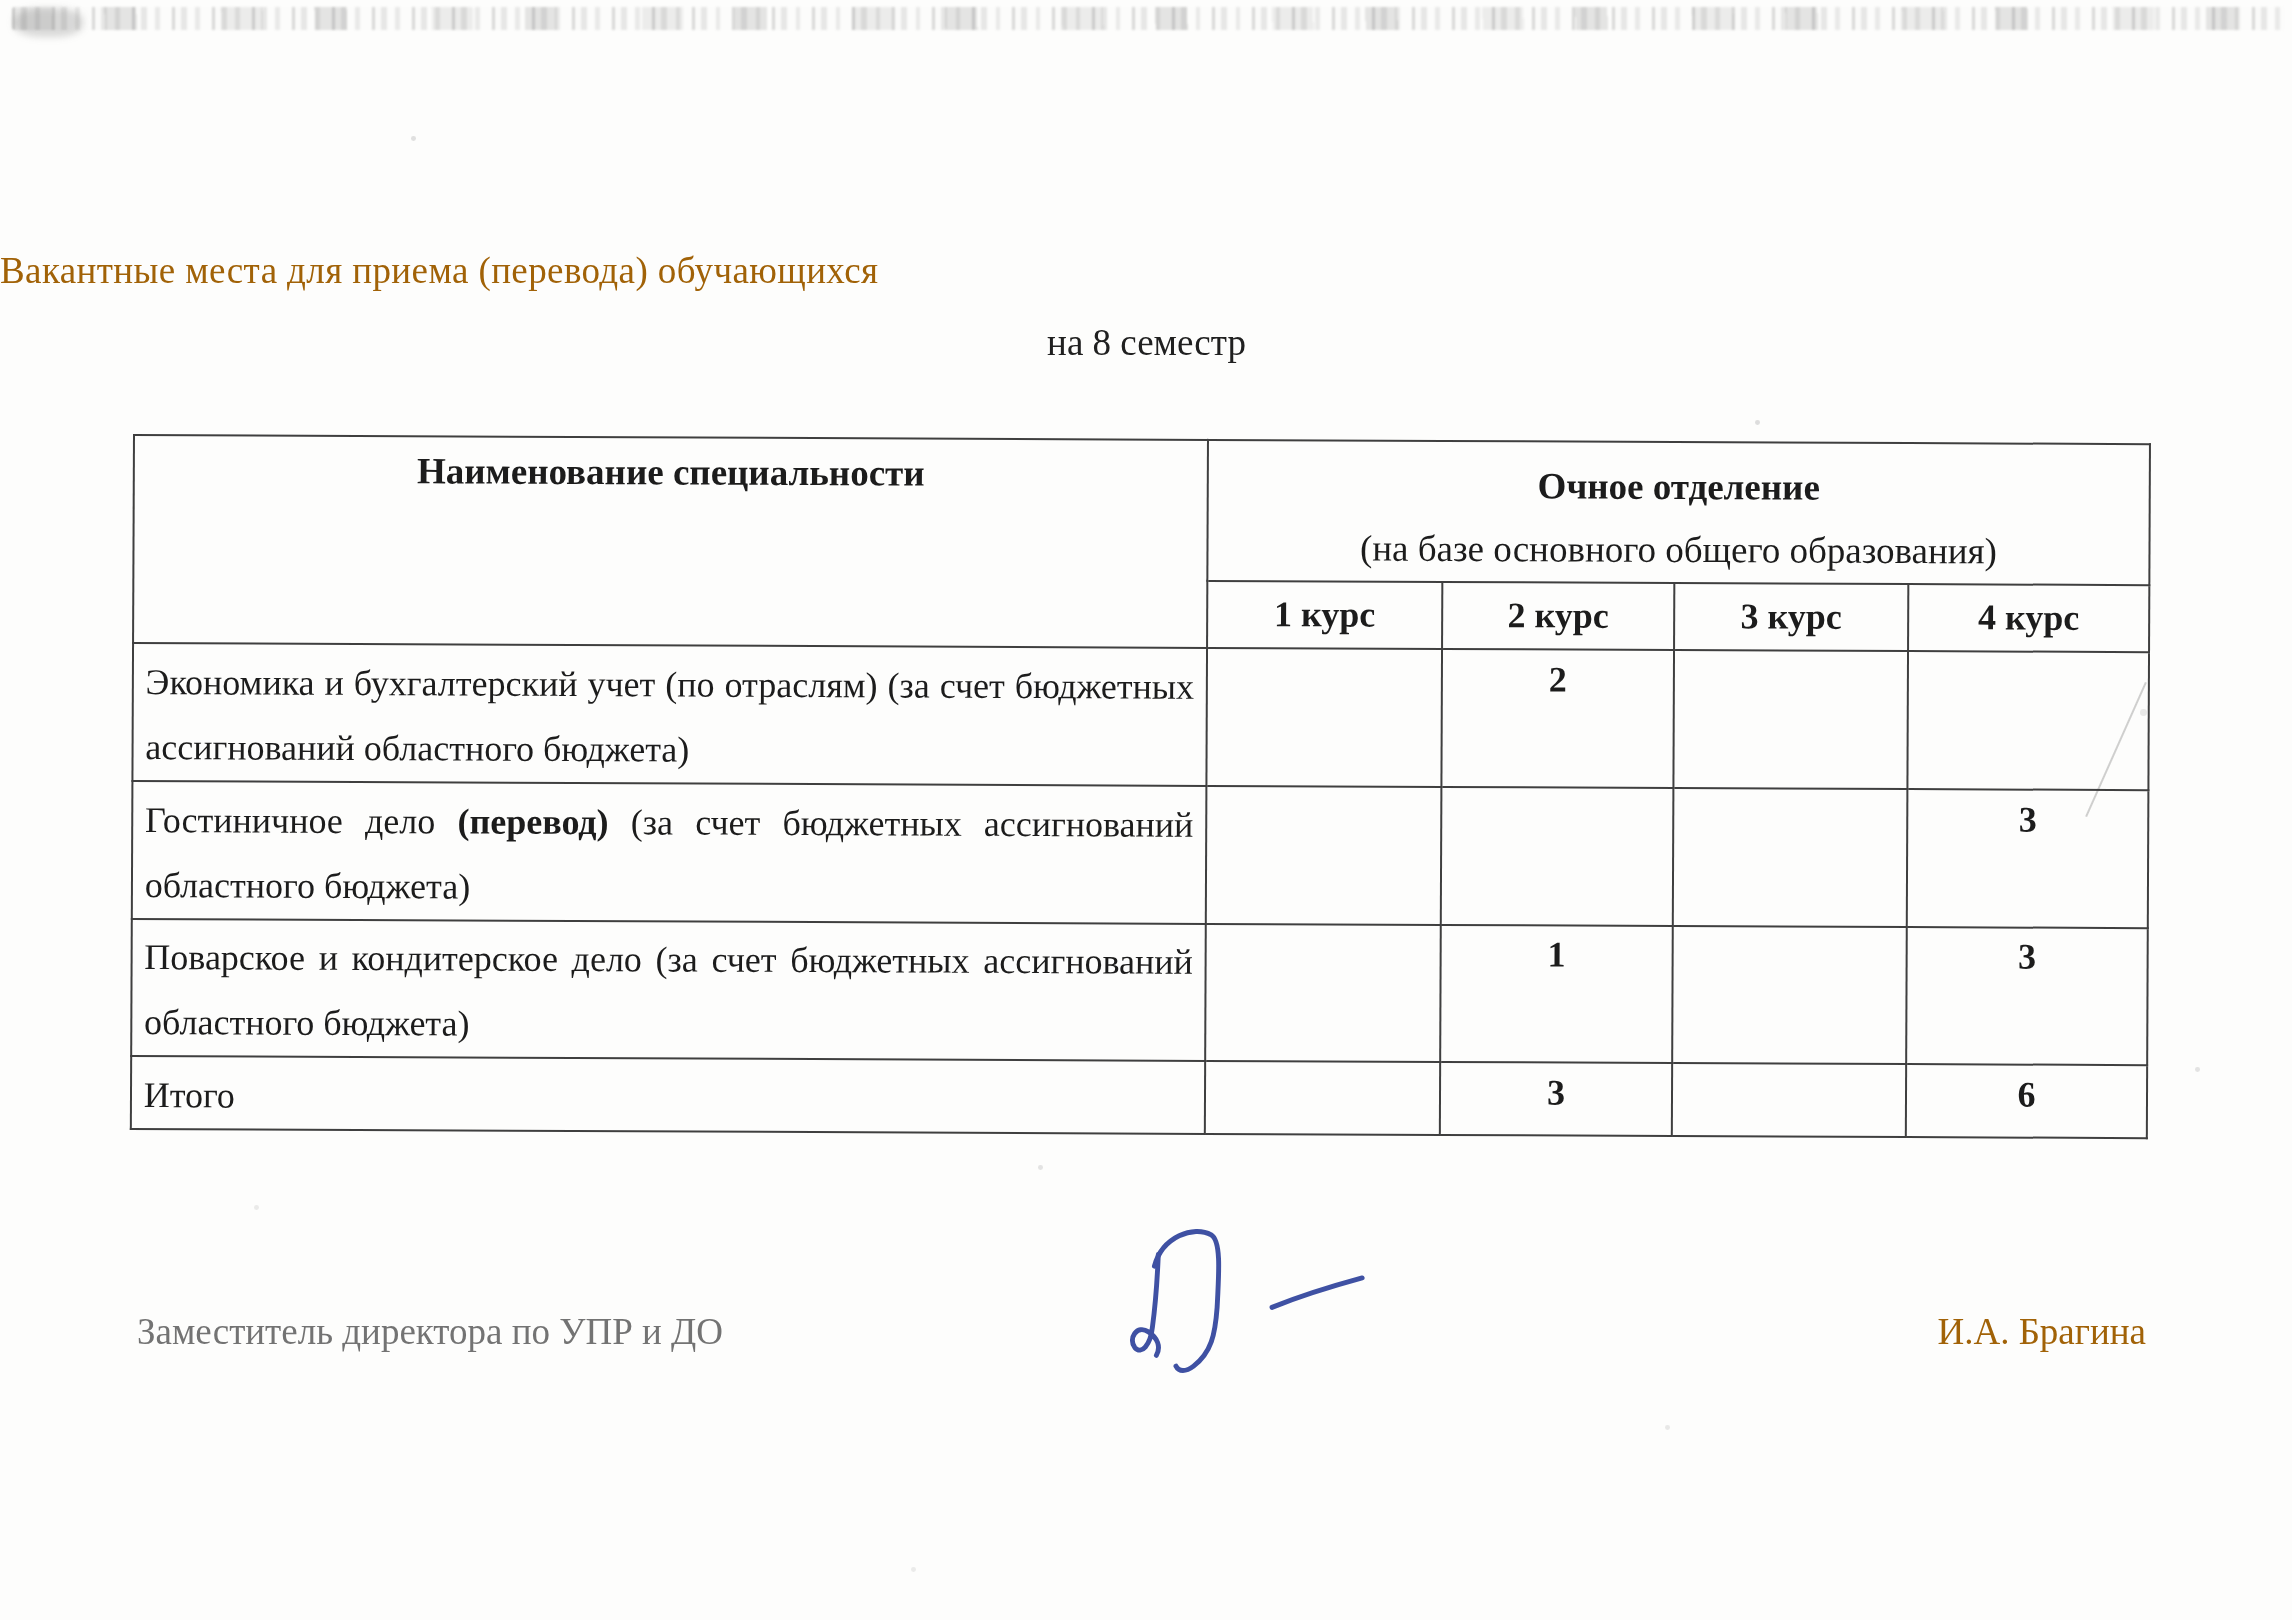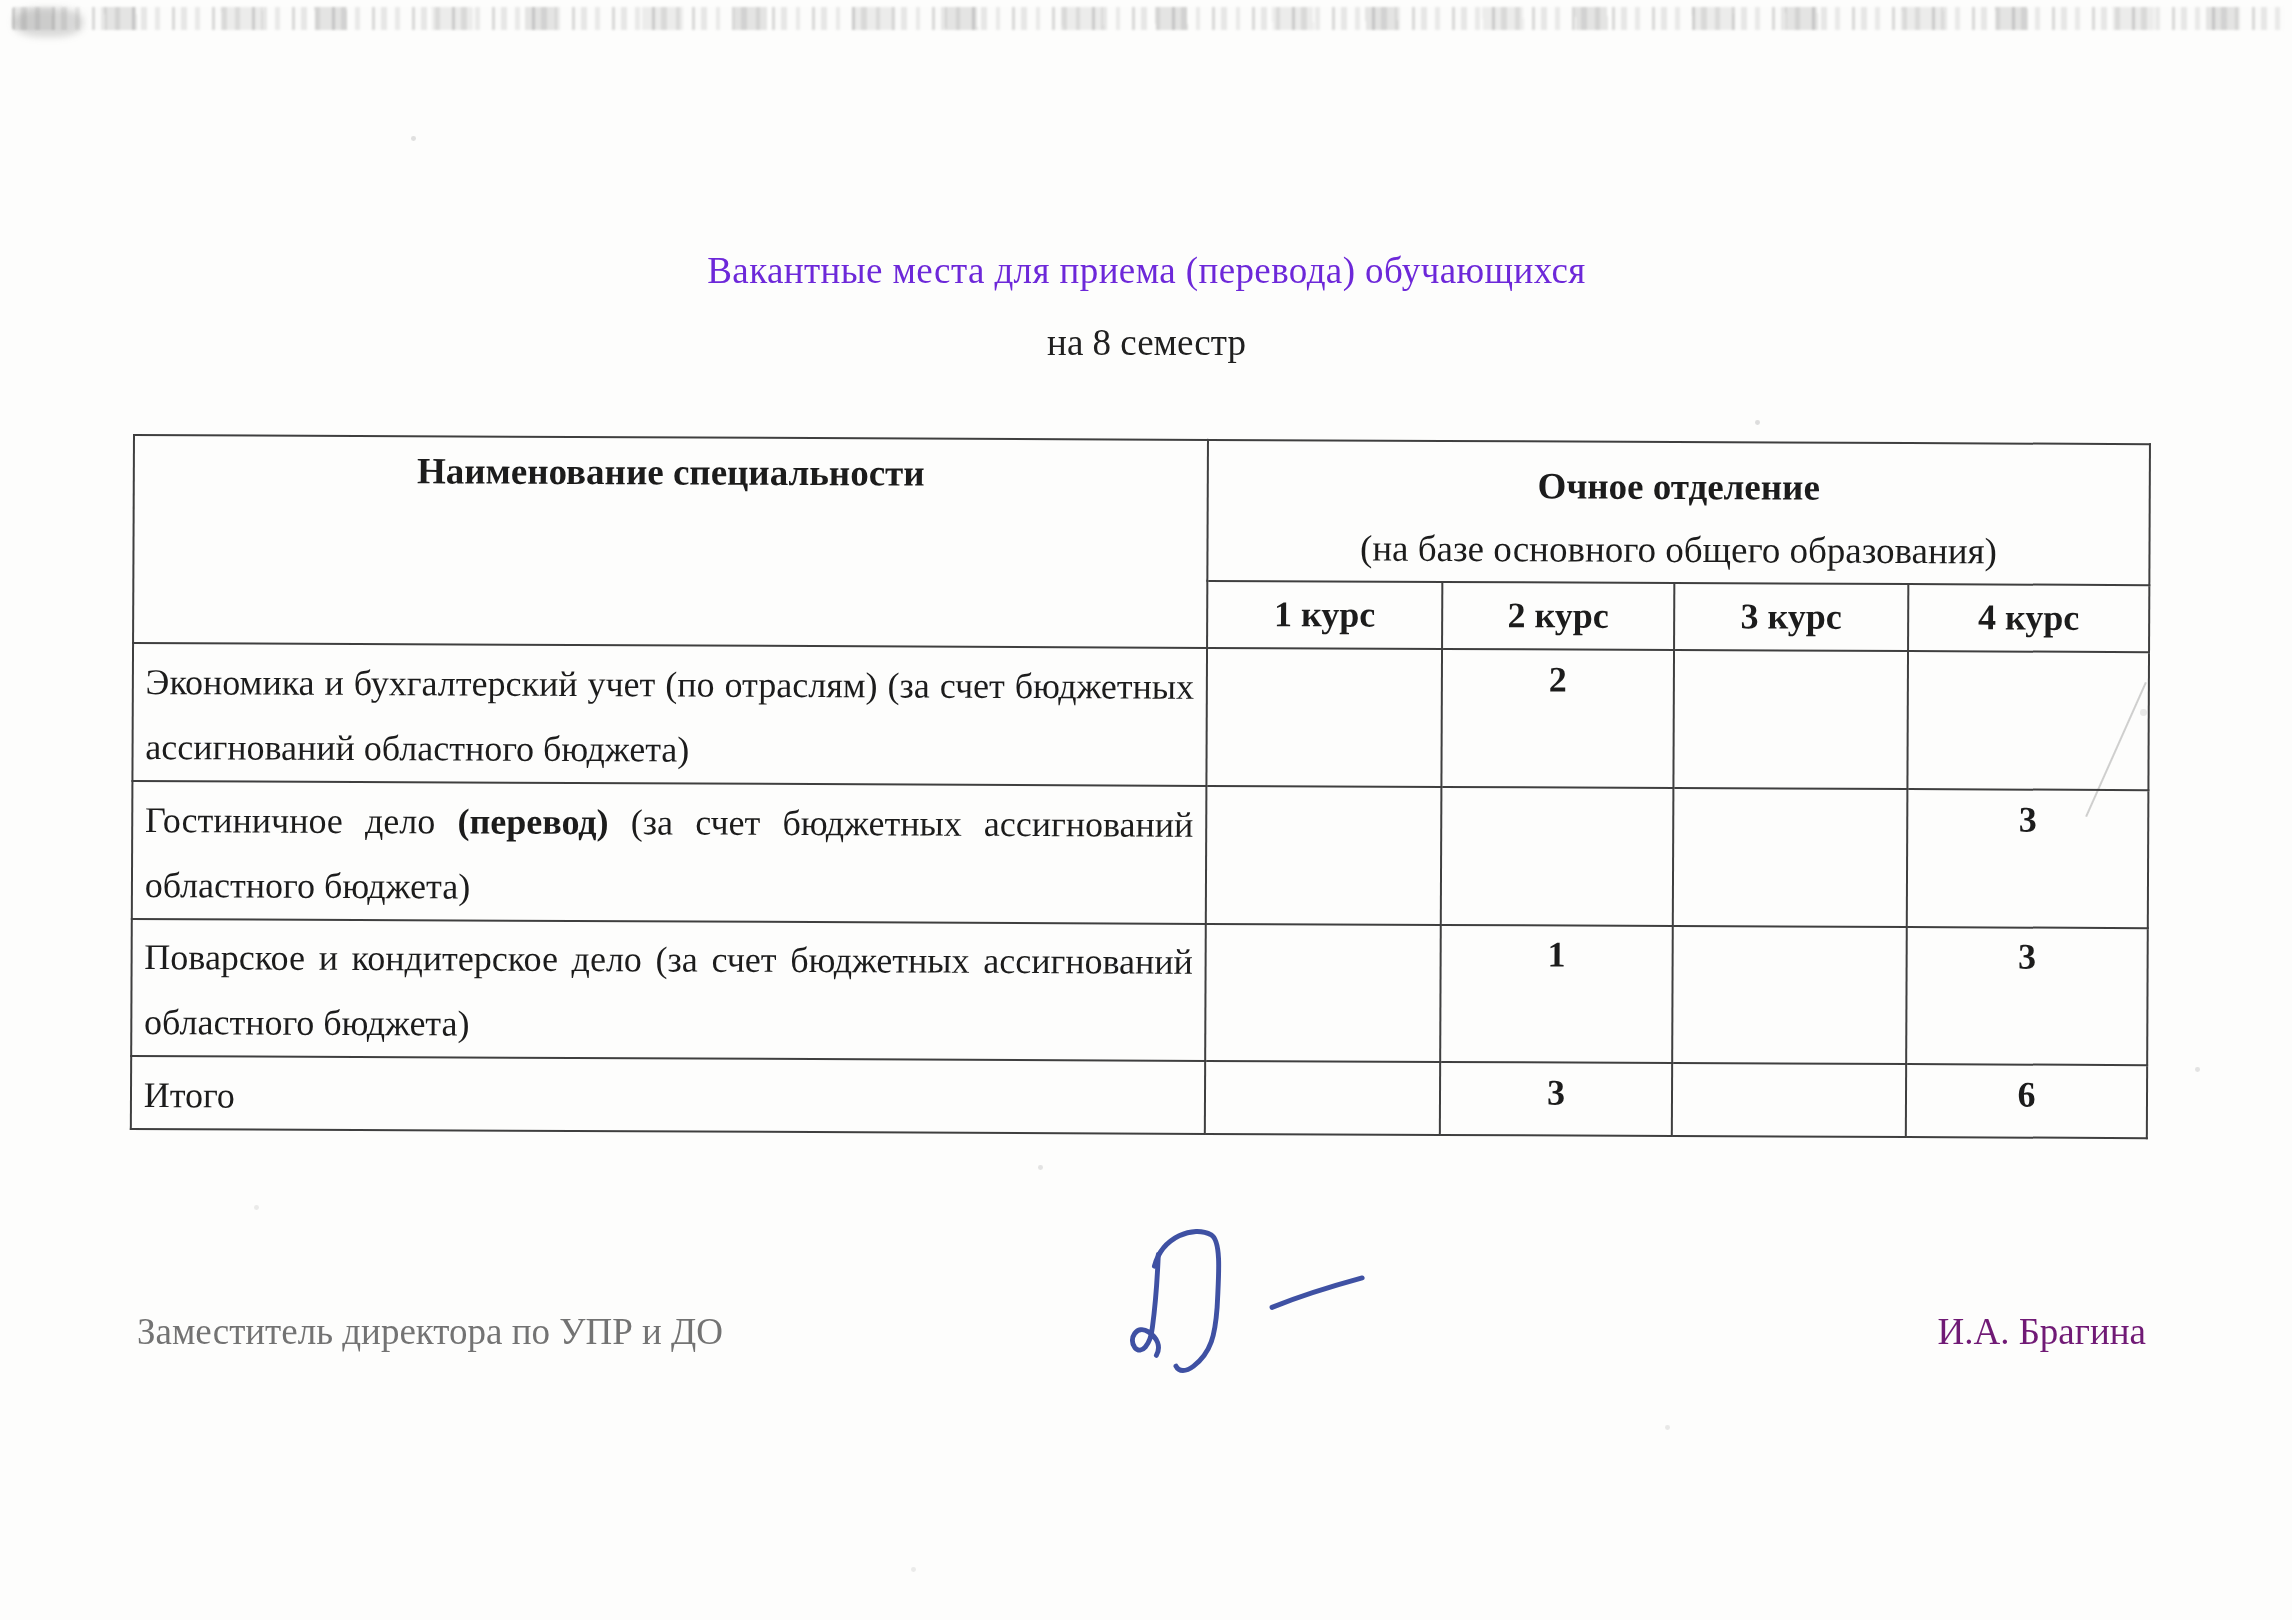--- a/index.html
+++ b/index.html
@@ -47,22 +47,22 @@
       2142px 711px 0 2px rgba(160,160,160,0.22),
       1039px 1166px 0 1px rgba(150,150,150,0.25),
       255px 1206px 0 1px rgba(160,160,160,0.2),
       1666px 1426px 0 1px rgba(160,160,160,0.22),
       2196px 1068px 0 1px rgba(150,150,150,0.25),
       912px 1568px 0 1px rgba(165,165,165,0.2);
   }
 
   .doc-title {
     position: absolute; top: 249px; left: 0; width: 100%;
-    text-align: center; font-size: 37px; letter-spacing: 0.4px;
-    color: #6d28d9;
+    text-align: left; font-size: 37px; letter-spacing: 0.4px;
+    color: #a16207;
   }
   .doc-subtitle {
     position: absolute; top: 321px; left: 0; width: 100%;
     text-align: center; font-size: 37px; color: #202020;
   }
 
   .table-wrap {
     position: absolute; left: 133px; top: 434px;
     transform: rotate(0.26deg);
     transform-origin: 0 0;
@@ -109,21 +109,21 @@
     text-align: center; vertical-align: top; padding-top: 5.9px;
     font-weight: bold; font-size: 36px; line-height: 47px;
   }
 
   .footer-left {
     position: absolute; left: 137px; top: 1310px;
     font-size: 37px; color: #737373;
   }
   .footer-right {
     position: absolute; right: 147px; top: 1310px;
-    font-size: 37px; color: #701a75;
+    font-size: 37px; color: #a16207;
   }
   .signature {
     position: absolute; left: 1125px; top: 1217px;
     width: 294px; height: 167px;
   }
 </style>
 </head>
 <body>
 
 <div class="page">

